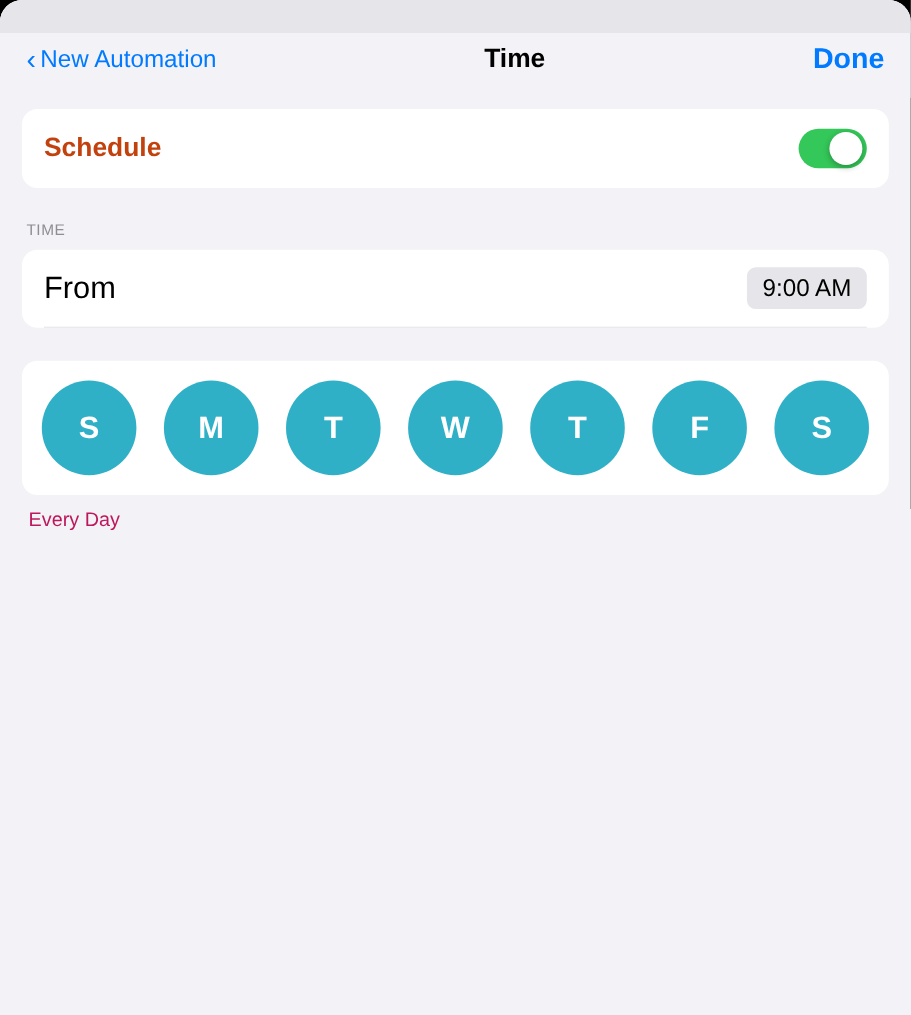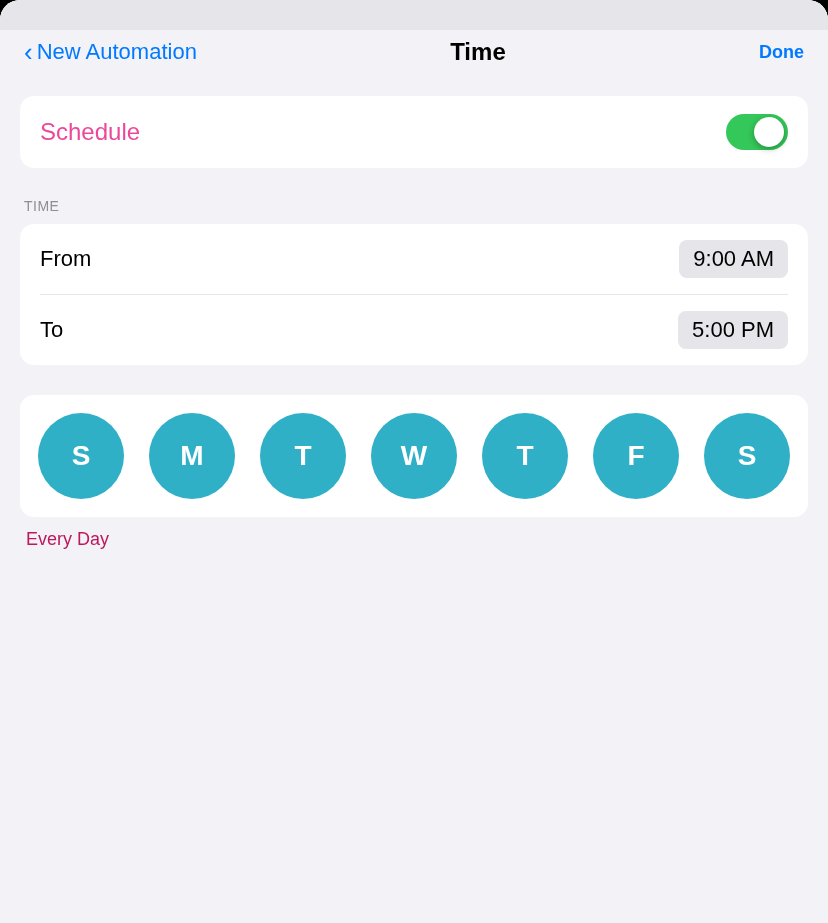--- a/index.html
+++ b/index.html
@@ -67,21 +67,21 @@
     .header-title {
       font-size: 24px;
       font-weight: 700;
       color: #000;
       text-align: center;
       flex: 1;
     }
 
     .done-button {
       color: #007aff;
-      font-size: 18px;
+      font-size: 26px;
       font-weight: 600;
       cursor: pointer;
     }
 
     .content {
       padding: 10px 20px 20px 20px;
     }
 
     .card {
       background: #fff;
@@ -92,22 +92,22 @@
 
     .schedule-row {
       display: flex;
       align-items: center;
       justify-content: space-between;
       padding: 18px 0;
     }
 
     .schedule-label {
       font-size: 24px;
-      font-weight: 400;
-      color: #ec4899;
+      font-weight: 700;
+      color: #c2410c;
     }
 
     .toggle {
       width: 62px;
       height: 36px;
       border-radius: 18px;
       background: #34c759;
       position: relative;
       cursor: pointer;
       transition: background 0.2s;
@@ -135,21 +135,21 @@
     }
 
     .time-row {
       display: flex;
       align-items: center;
       justify-content: space-between;
       padding: 16px 0;
     }
 
     .time-row-label {
-      font-size: 22px;
+      font-size: 28px;
       font-weight: 400;
       color: #000;
     }
 
     .time-value {
       background: #e5e5ea;
       border-radius: 8px;
       padding: 6px 14px;
       font-size: 22px;
       font-weight: 400;
@@ -222,24 +222,20 @@
       </div>
     </div>
 
     <div class="section-label">TIME</div>
     <div class="card">
       <div class="time-row">
         <span class="time-row-label">From</span>
         <div class="time-value">9:00 AM</div>
       </div>
       <div class="divider"></div>
-      <div class="time-row">
-        <span class="time-row-label">To</span>
-        <div class="time-value">5:00 PM</div>
-      </div>
     </div>
 
     <div class="days-card">
       <div class="day-circle">
         <span class="day-letter">S</span>
       </div>
       <div class="day-circle">
         <span class="day-letter">M</span>
       </div>
       <div class="day-circle">

